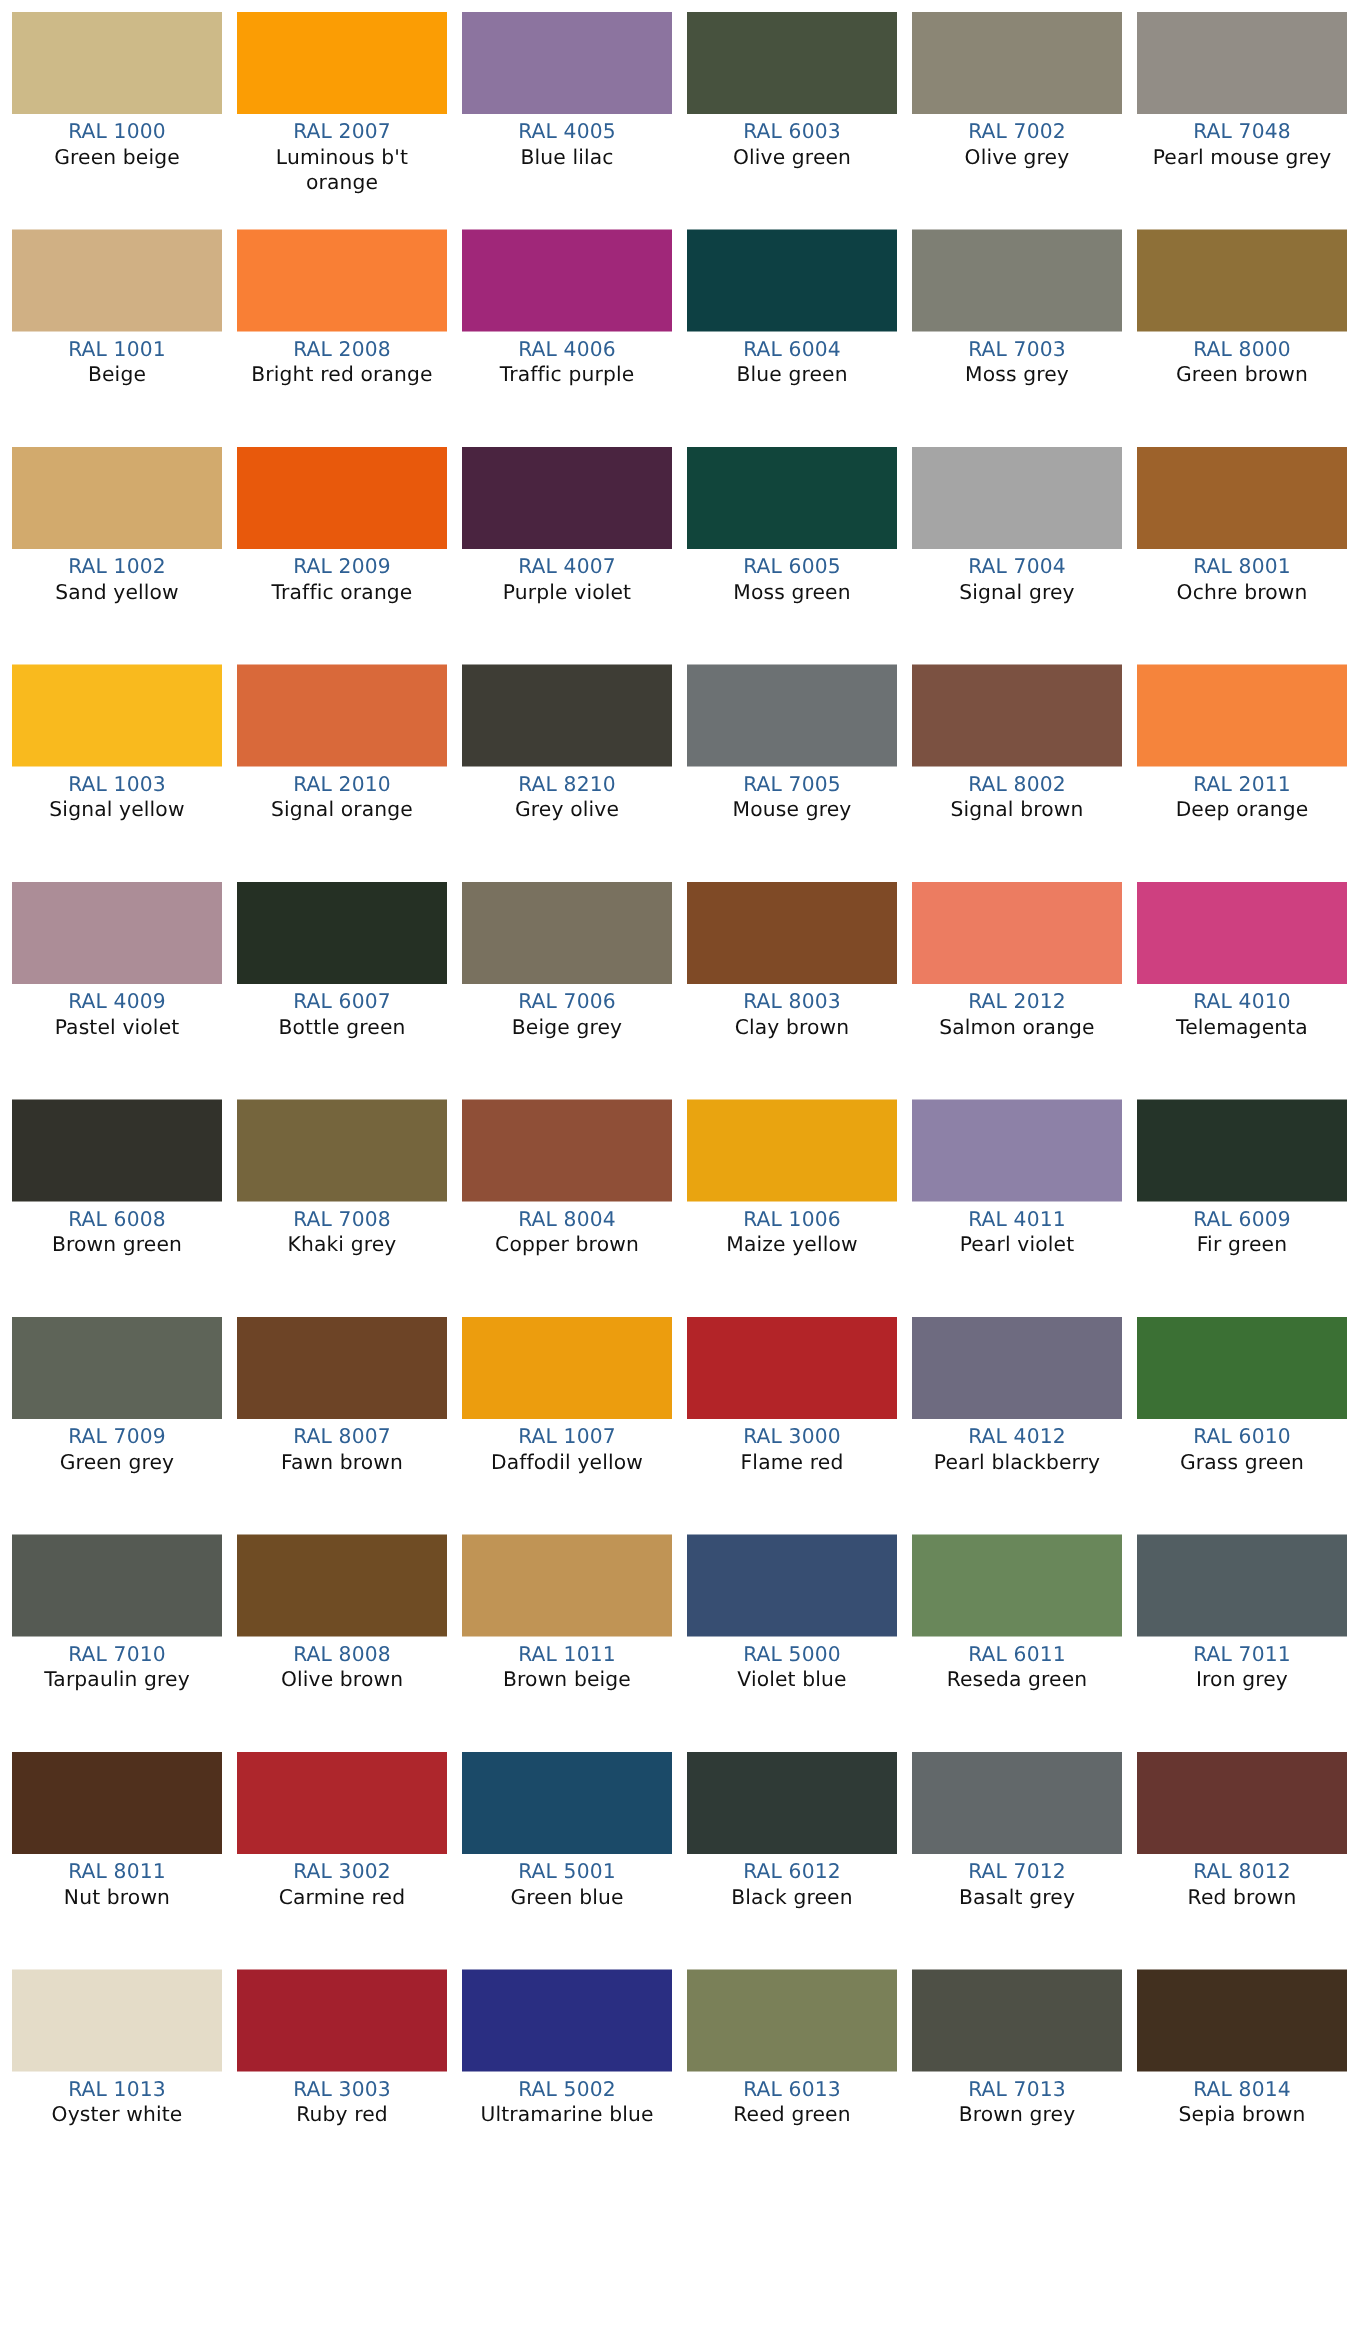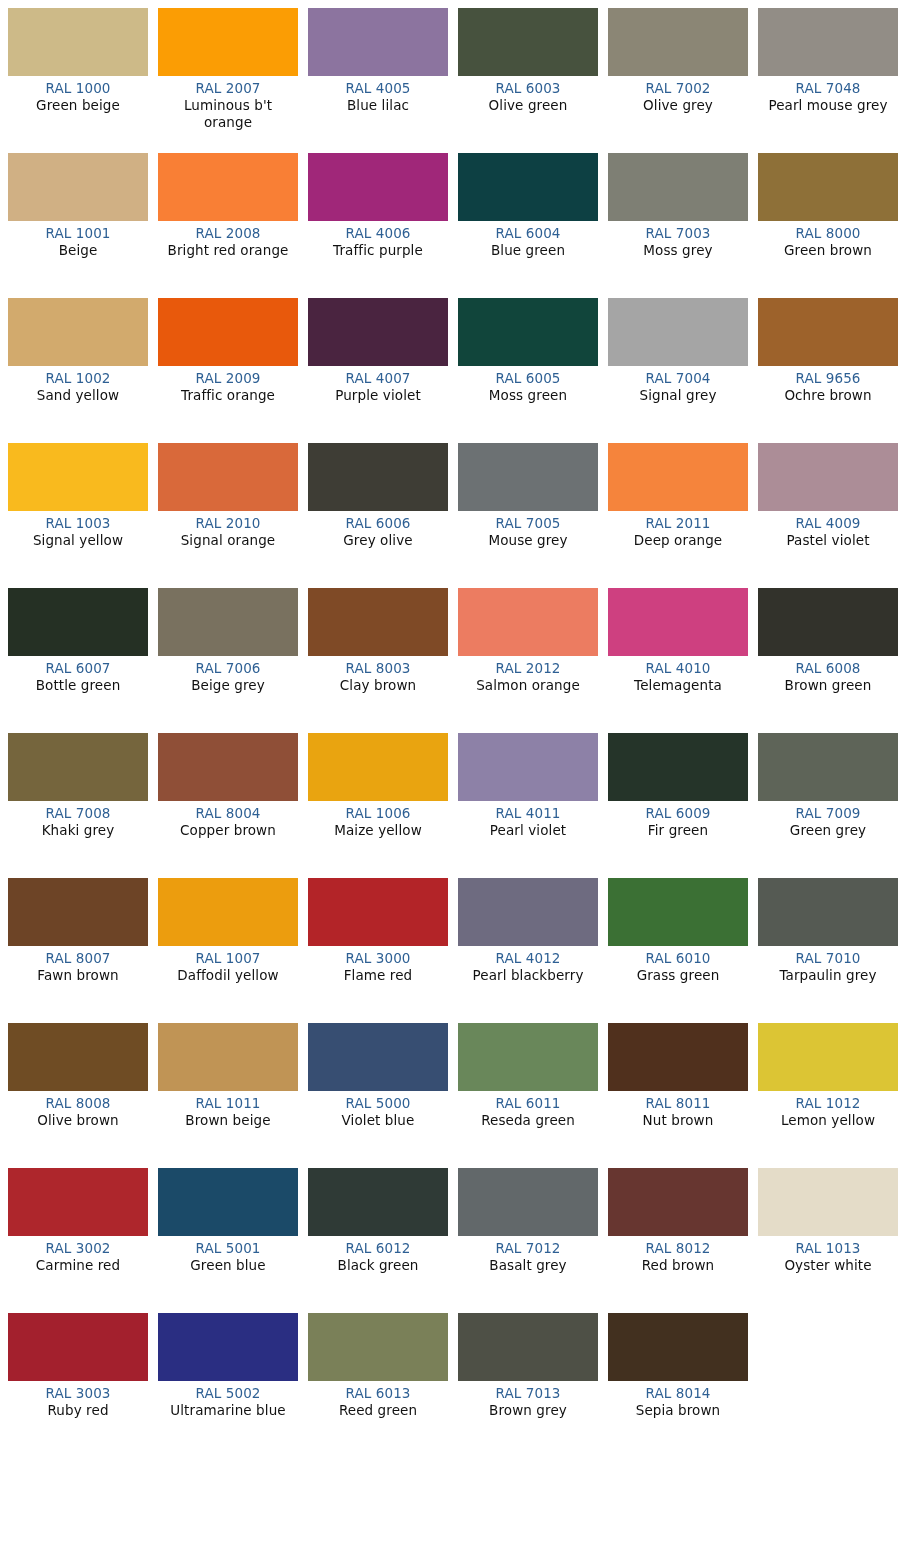--- a/index.html
+++ b/index.html
@@ -183,53 +183,60 @@
     <div class="swatch-cell">
       <div class="swatch-chip" style="background-color: rgb(165, 165, 165);"></div>
       <div class="swatch-labels">
         <span class="ral-code">RAL 7004</span>
         <span class="ral-name">Signal grey</span>
       </div>
     </div>
     <div class="swatch-cell">
       <div class="swatch-chip" style="background-color: rgb(157, 98, 43);"></div>
       <div class="swatch-labels">
-        <span class="ral-code">RAL 9656</span>
+        <span class="ral-code">RAL 8001</span>
         <span class="ral-name">Ochre brown</span>
       </div>
     </div>
     <div class="swatch-cell">
       <div class="swatch-chip" style="background-color: rgb(249, 186, 30);"></div>
       <div class="swatch-labels">
         <span class="ral-code">RAL 1003</span>
         <span class="ral-name">Signal yellow</span>
       </div>
     </div>
     <div class="swatch-cell">
       <div class="swatch-chip" style="background-color: rgb(217, 105, 58);"></div>
       <div class="swatch-labels">
         <span class="ral-code">RAL 2010</span>
         <span class="ral-name">Signal orange</span>
       </div>
     </div>
     <div class="swatch-cell">
       <div class="swatch-chip" style="background-color: rgb(62, 61, 53);"></div>
       <div class="swatch-labels">
-        <span class="ral-code">RAL 6006</span>
+        <span class="ral-code">RAL 8210</span>
         <span class="ral-name">Grey olive</span>
       </div>
     </div>
     <div class="swatch-cell">
       <div class="swatch-chip" style="background-color: rgb(108, 113, 115);"></div>
       <div class="swatch-labels">
         <span class="ral-code">RAL 7005</span>
         <span class="ral-name">Mouse grey</span>
       </div>
     </div>
     <div class="swatch-cell">
+      <div class="swatch-chip" style="background-color: rgb(123, 81, 65);"></div>
+      <div class="swatch-labels">
+        <span class="ral-code">RAL 8002</span>
+        <span class="ral-name">Signal brown</span>
+      </div>
+    </div>
+    <div class="swatch-cell">
       <div class="swatch-chip" style="background-color: rgb(245, 132, 60);"></div>
       <div class="swatch-labels">
         <span class="ral-code">RAL 2011</span>
         <span class="ral-name">Deep orange</span>
       </div>
     </div>
     <div class="swatch-cell">
       <div class="swatch-chip" style="background-color: rgb(172, 141, 151);"></div>
       <div class="swatch-labels">
         <span class="ral-code">RAL 4009</span>
@@ -384,34 +391,34 @@
       </div>
     </div>
     <div class="swatch-cell">
       <div class="swatch-chip" style="background-color: rgb(105, 135, 90);"></div>
       <div class="swatch-labels">
         <span class="ral-code">RAL 6011</span>
         <span class="ral-name">Reseda green</span>
       </div>
     </div>
     <div class="swatch-cell">
+      <div class="swatch-chip" style="background-color: rgb(82, 94, 98);"></div>
+      <div class="swatch-labels">
+        <span class="ral-code">RAL 7011</span>
+        <span class="ral-name">Iron grey</span>
+      </div>
+    </div>
+    <div class="swatch-cell">
       <div class="swatch-chip" style="background-color: rgb(80, 48, 29);"></div>
       <div class="swatch-labels">
         <span class="ral-code">RAL 8011</span>
         <span class="ral-name">Nut brown</span>
       </div>
     </div>
     <div class="swatch-cell">
-      <div class="swatch-chip" style="background-color: rgb(220, 197, 52);"></div>
-      <div class="swatch-labels">
-        <span class="ral-code">RAL 1012</span>
-        <span class="ral-name">Lemon yellow</span>
-      </div>
-    </div>
-    <div class="swatch-cell">
       <div class="swatch-chip" style="background-color: rgb(174, 38, 44);"></div>
       <div class="swatch-labels">
         <span class="ral-code">RAL 3002</span>
         <span class="ral-name">Carmine red</span>
       </div>
     </div>
     <div class="swatch-cell">
       <div class="swatch-chip" style="background-color: rgb(27, 74, 104);"></div>
       <div class="swatch-labels">
         <span class="ral-code">RAL 5001</span>

